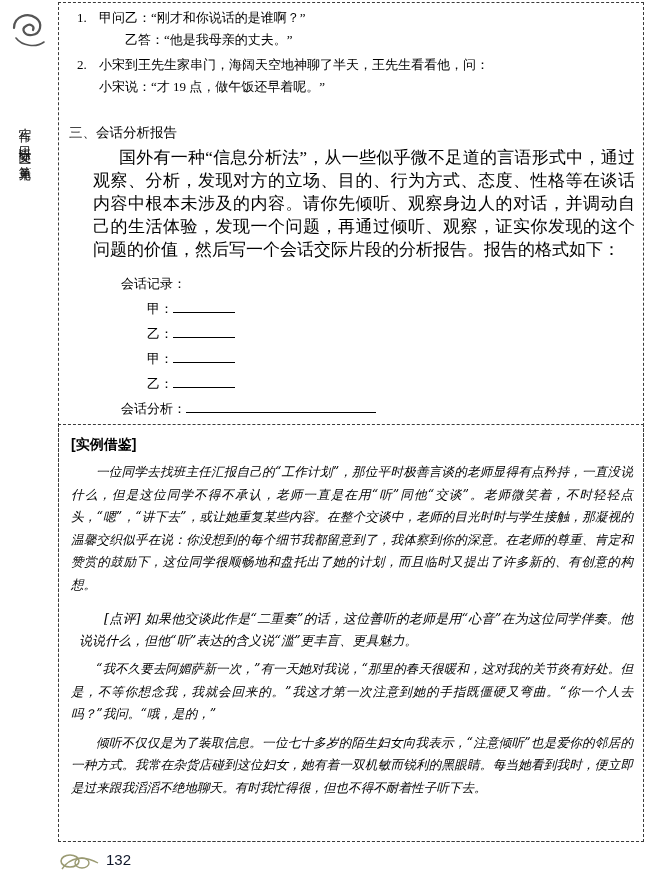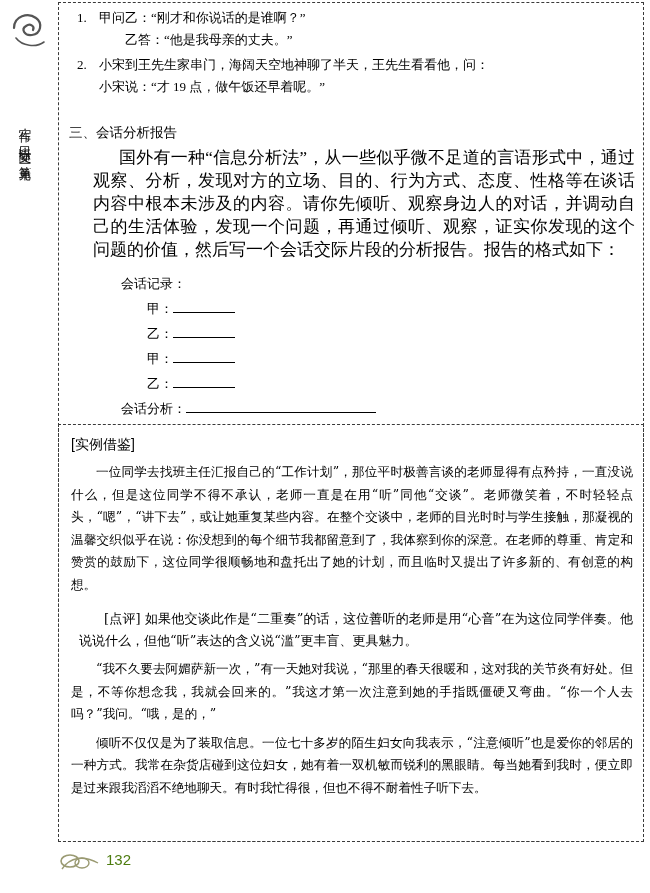--- a/index.html
+++ b/index.html
@@ -134,26 +134,27 @@
     background: transparent;
   }
   .example-inner {
     position: absolute;
     left: 12px;
     top: 8px;
     width: 562px;
   }
   .example-title {
     font-size: 14px;
-    font-weight: normal;
+    font-weight: bold;
     line-height: 22px;
     font-family: "Liberation Sans", sans-serif;
   }
   .hand {
     font-family: "DejaVu Serif", serif;
+    font-style: italic;
   }
   .ex-para {
     margin-top: 6px;
     font-size: 12.6px;
     line-height: 22.5px;
     text-align: justify;
     text-indent: 25px;
     font-family: "DejaVu Serif", serif;
   }
   .comment-box {
@@ -173,21 +174,21 @@
     bottom: 14px;
     width: 560px;
     height: 34px;
   }
   .page-num {
     position: absolute;
     left: 62px;
     top: 6px;
     font-size: 15px;
     font-family: "Liberation Sans", sans-serif;
-    color: #4d7c0f;
+    color: #0f172a;
   }
   .footer-deco {
     position: absolute;
     left: 14px;
     top: 0px;
     width: 44px;
     height: 30px;
     color: #8a8a6a;
   }
 </style>

